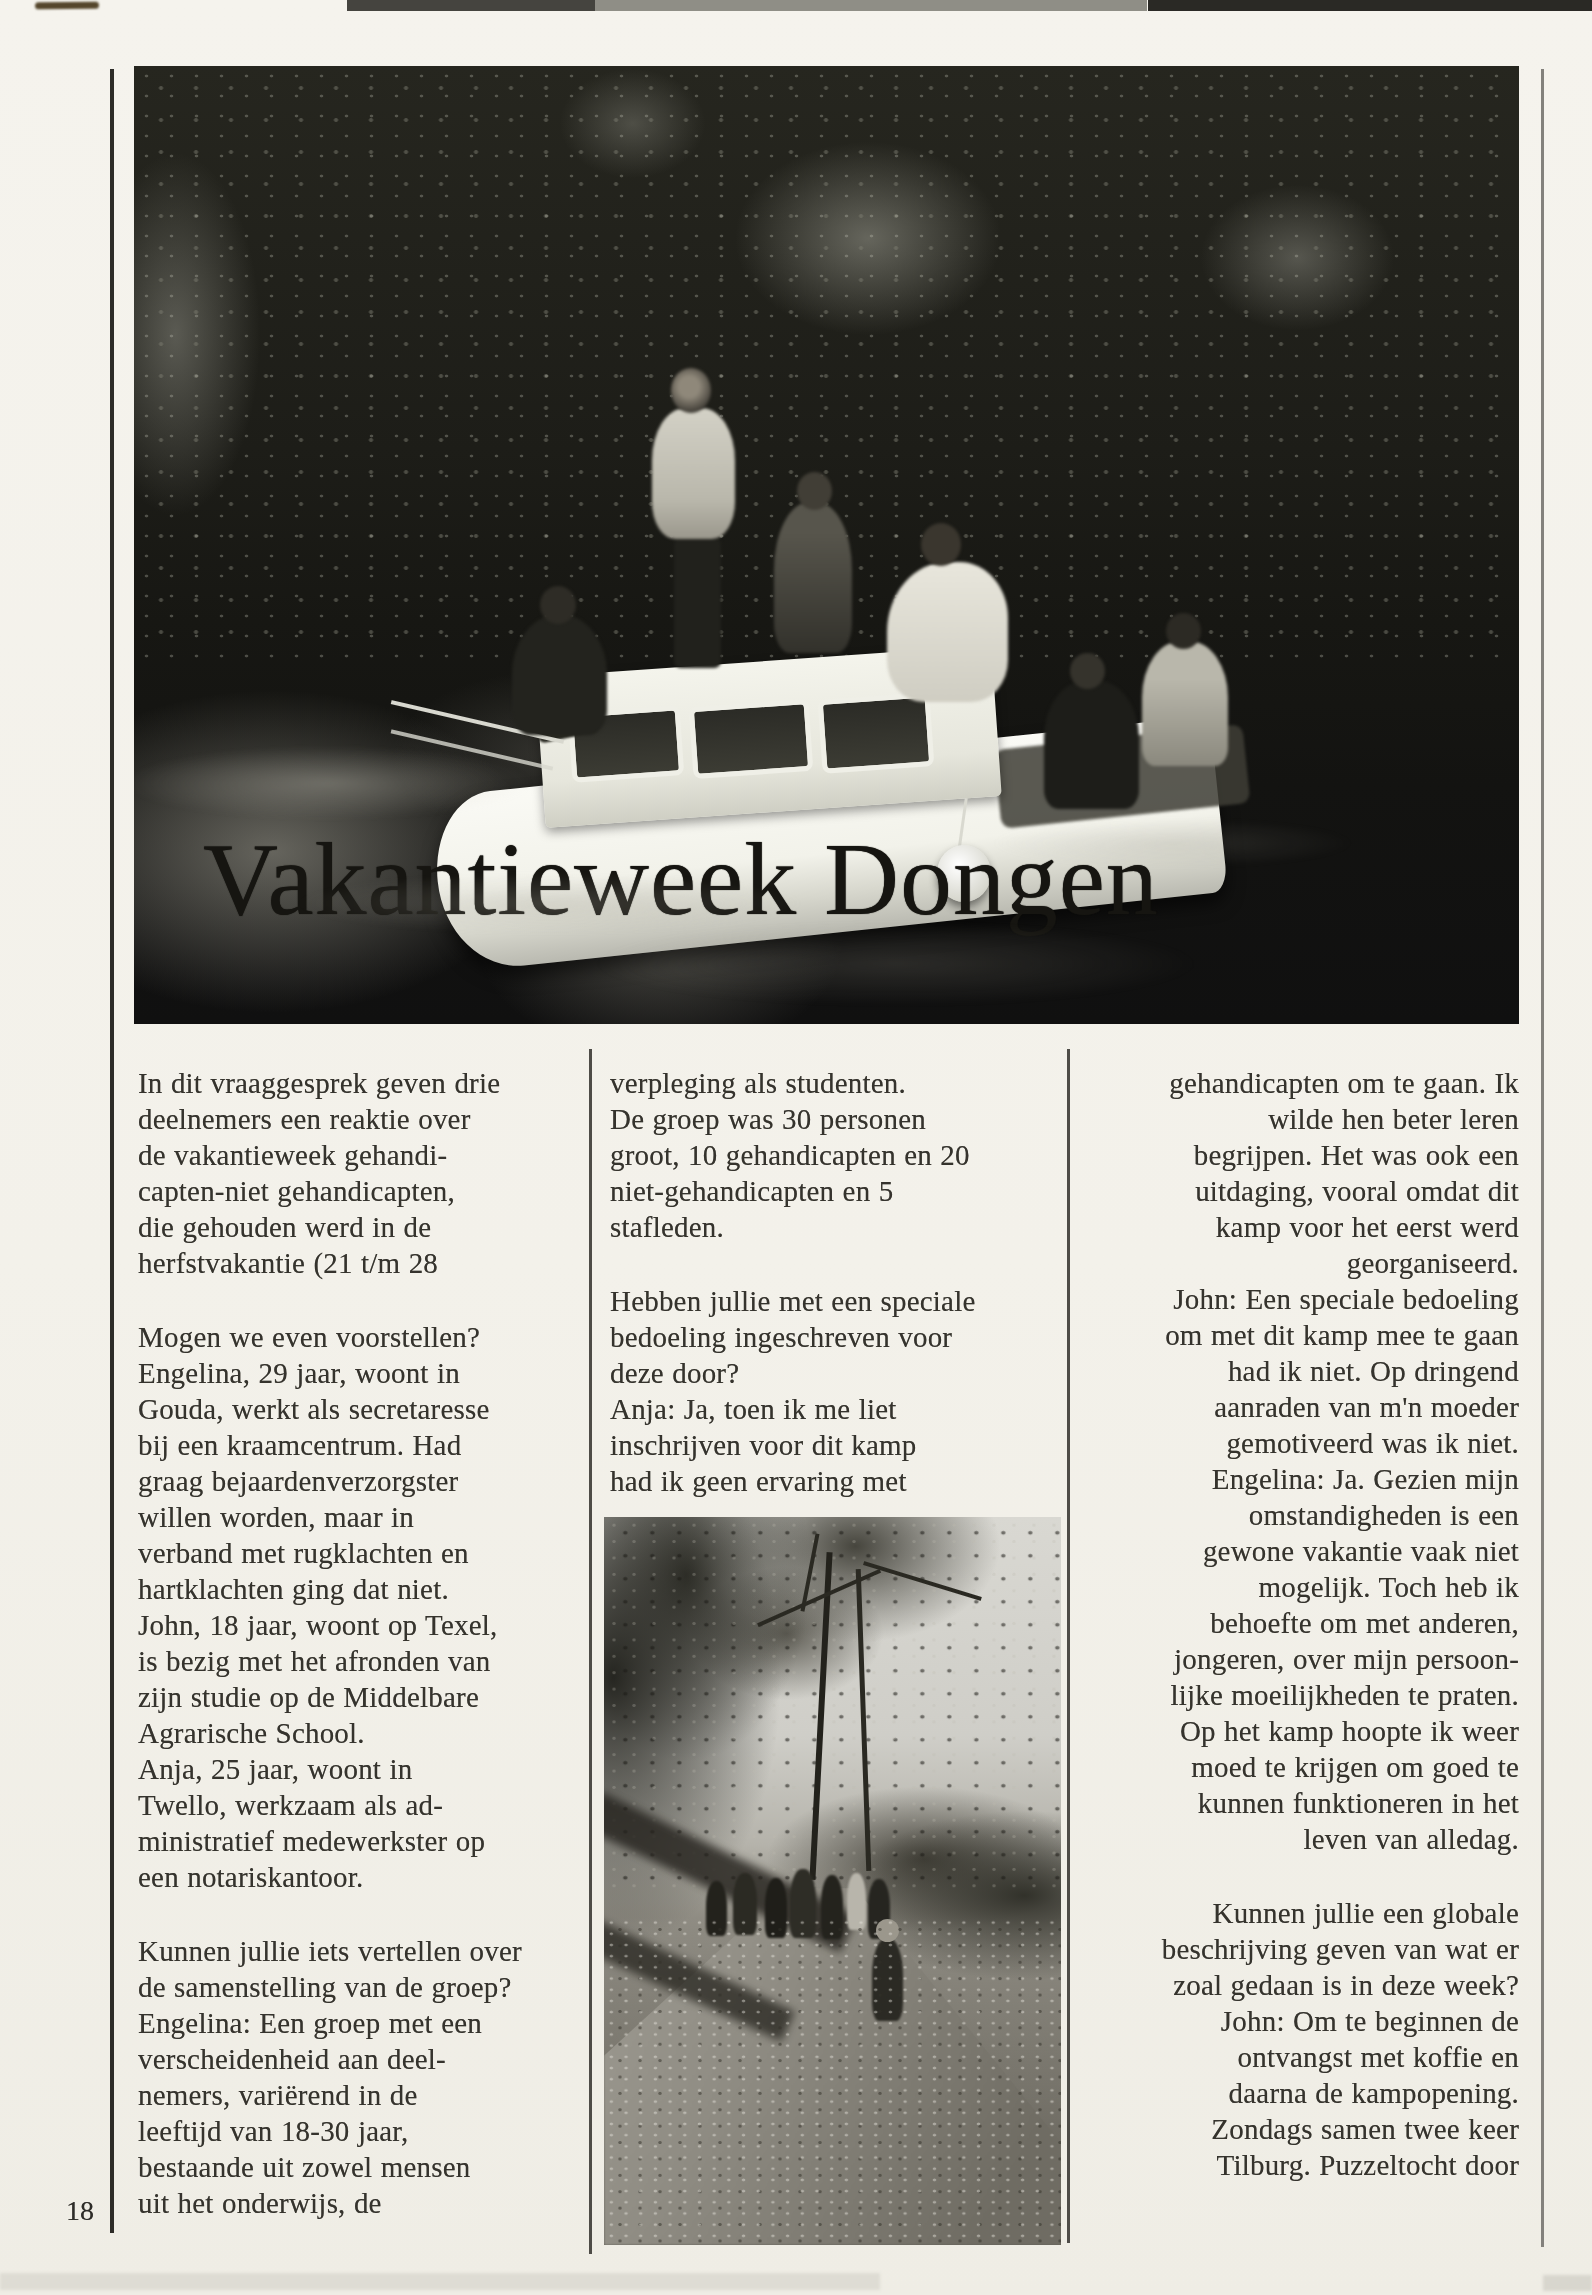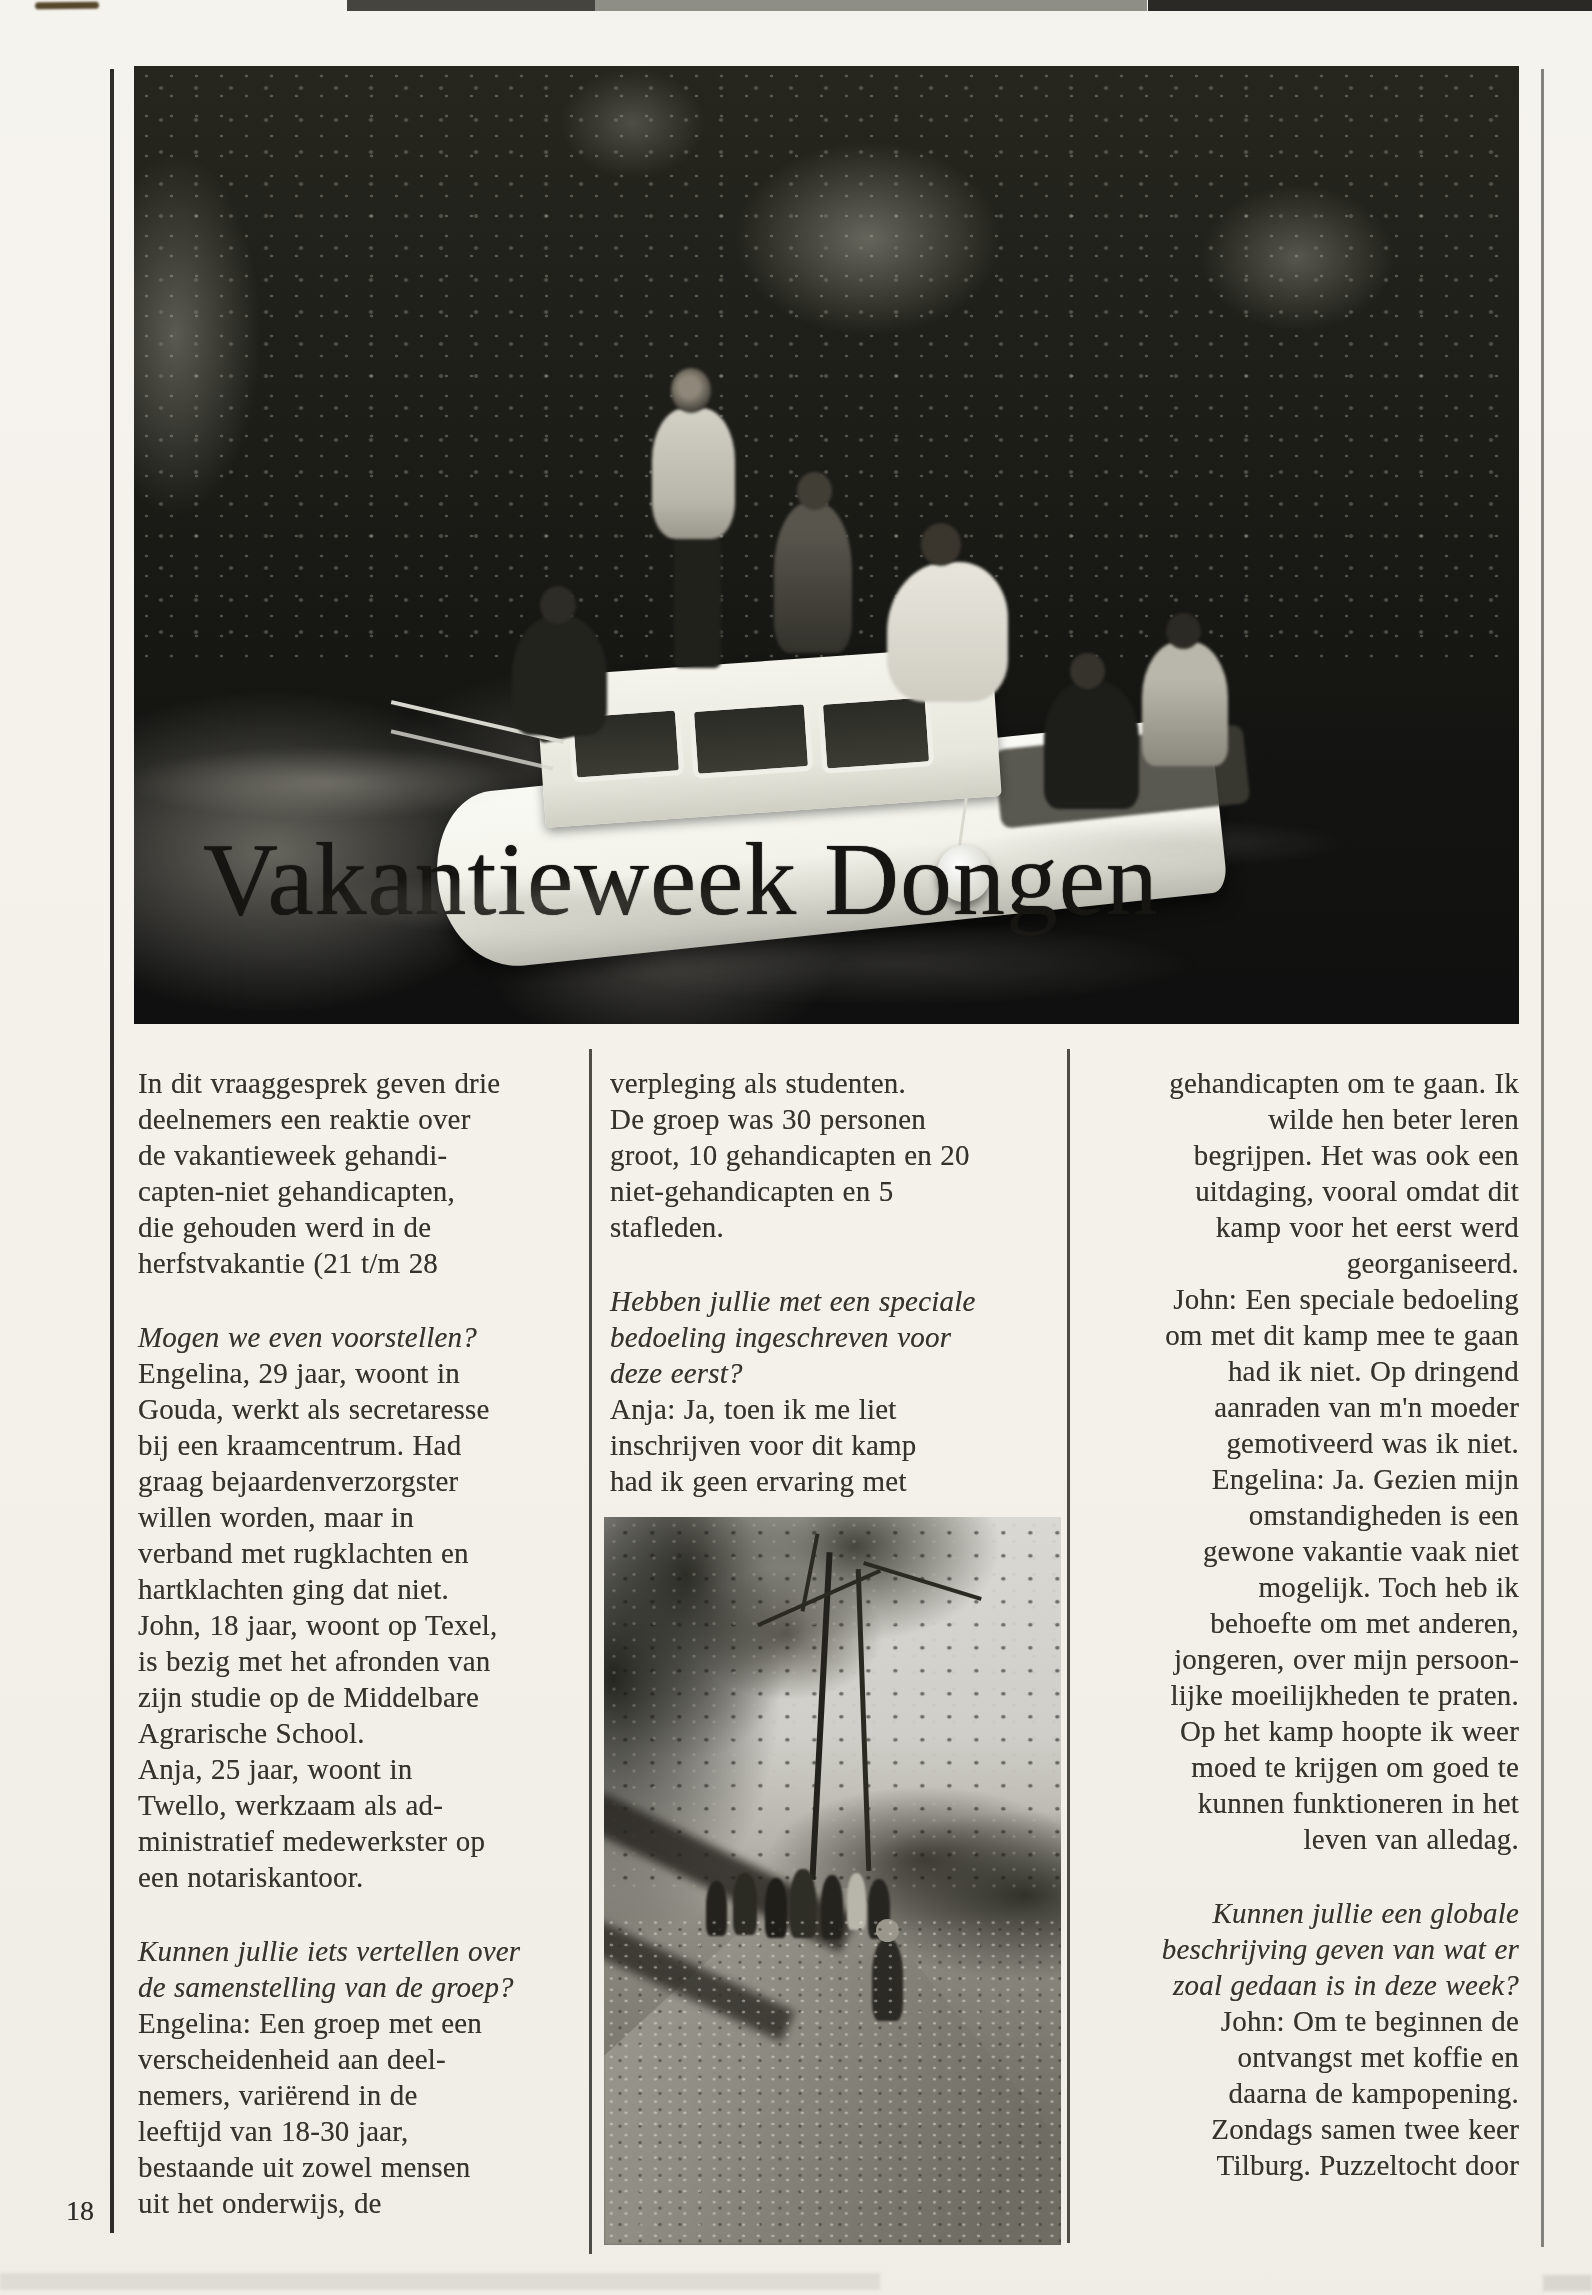--- a/index.html
+++ b/index.html
@@ -140,21 +140,21 @@
   .walker.g7{left:264px;top:362px;width:22.4px;height:60px;background:#262520;}
   .child{left:268px;top:421px;width:31px;height:83px;border-radius:45% 45% 22% 22%;
     background:#2b2a24;filter:blur(1px);}
   .child-head{left:272px;top:402px;width:23px;height:23px;border-radius:50%;
     background:#9b978c;filter:blur(0.7px);}
 
   
   .col{position:absolute;top:1065px;color:#35332d;}
   .col p{margin:0;height:36px;line-height:36px;font-size:29px;letter-spacing:0.2px;
     word-spacing:0.9px;text-shadow:0 0 0.6px rgba(53,51,45,.55);white-space:nowrap;}
-  .col p.italic{font-style:italic;}
+  .col p.italic{}
   .col p.gap{height:38px;}
   .col-left{left:138px;width:442px;}
   .col-mid{left:610px;width:431px;}
   .col-right{left:1092px;width:427px;text-align:right;}
 
   .page-number{position:absolute;left:66px;top:2195px;font-size:28px;color:#2e2d29;
     font-family:"Liberation Serif", serif;text-shadow:0 0 0.6px rgba(46,45,41,.6);}
 </style>
 </head>
 <body>
@@ -259,21 +259,21 @@
   <div class="col col-mid">
 
   <p class="line">verpleging als studenten.</p>
       <p class="line">De groep was 30 personen</p>
       <p class="line">groot, 10 gehandicapten en 20</p>
       <p class="line">niet-gehandicapten en 5</p>
       <p class="line">stafleden.</p>
       <p class="line gap"></p>
       <p class="line italic">Hebben jullie met een speciale</p>
       <p class="line italic">bedoeling ingeschreven voor</p>
-      <p class="line italic">deze eerst?</p>
+      <p class="line italic">deze door?</p>
       <p class="line">Anja: Ja, toen ik me liet</p>
       <p class="line">inschrijven voor dit kamp</p>
       <p class="line">had ik geen ervaring met</p>
     </div>
   <div class="col col-right">
 
   <p class="line">gehandicapten om te gaan. Ik</p>
       <p class="line">wilde hen beter leren</p>
       <p class="line">begrijpen. Het was ook een</p>
       <p class="line">uitdaging, vooral omdat dit</p>

